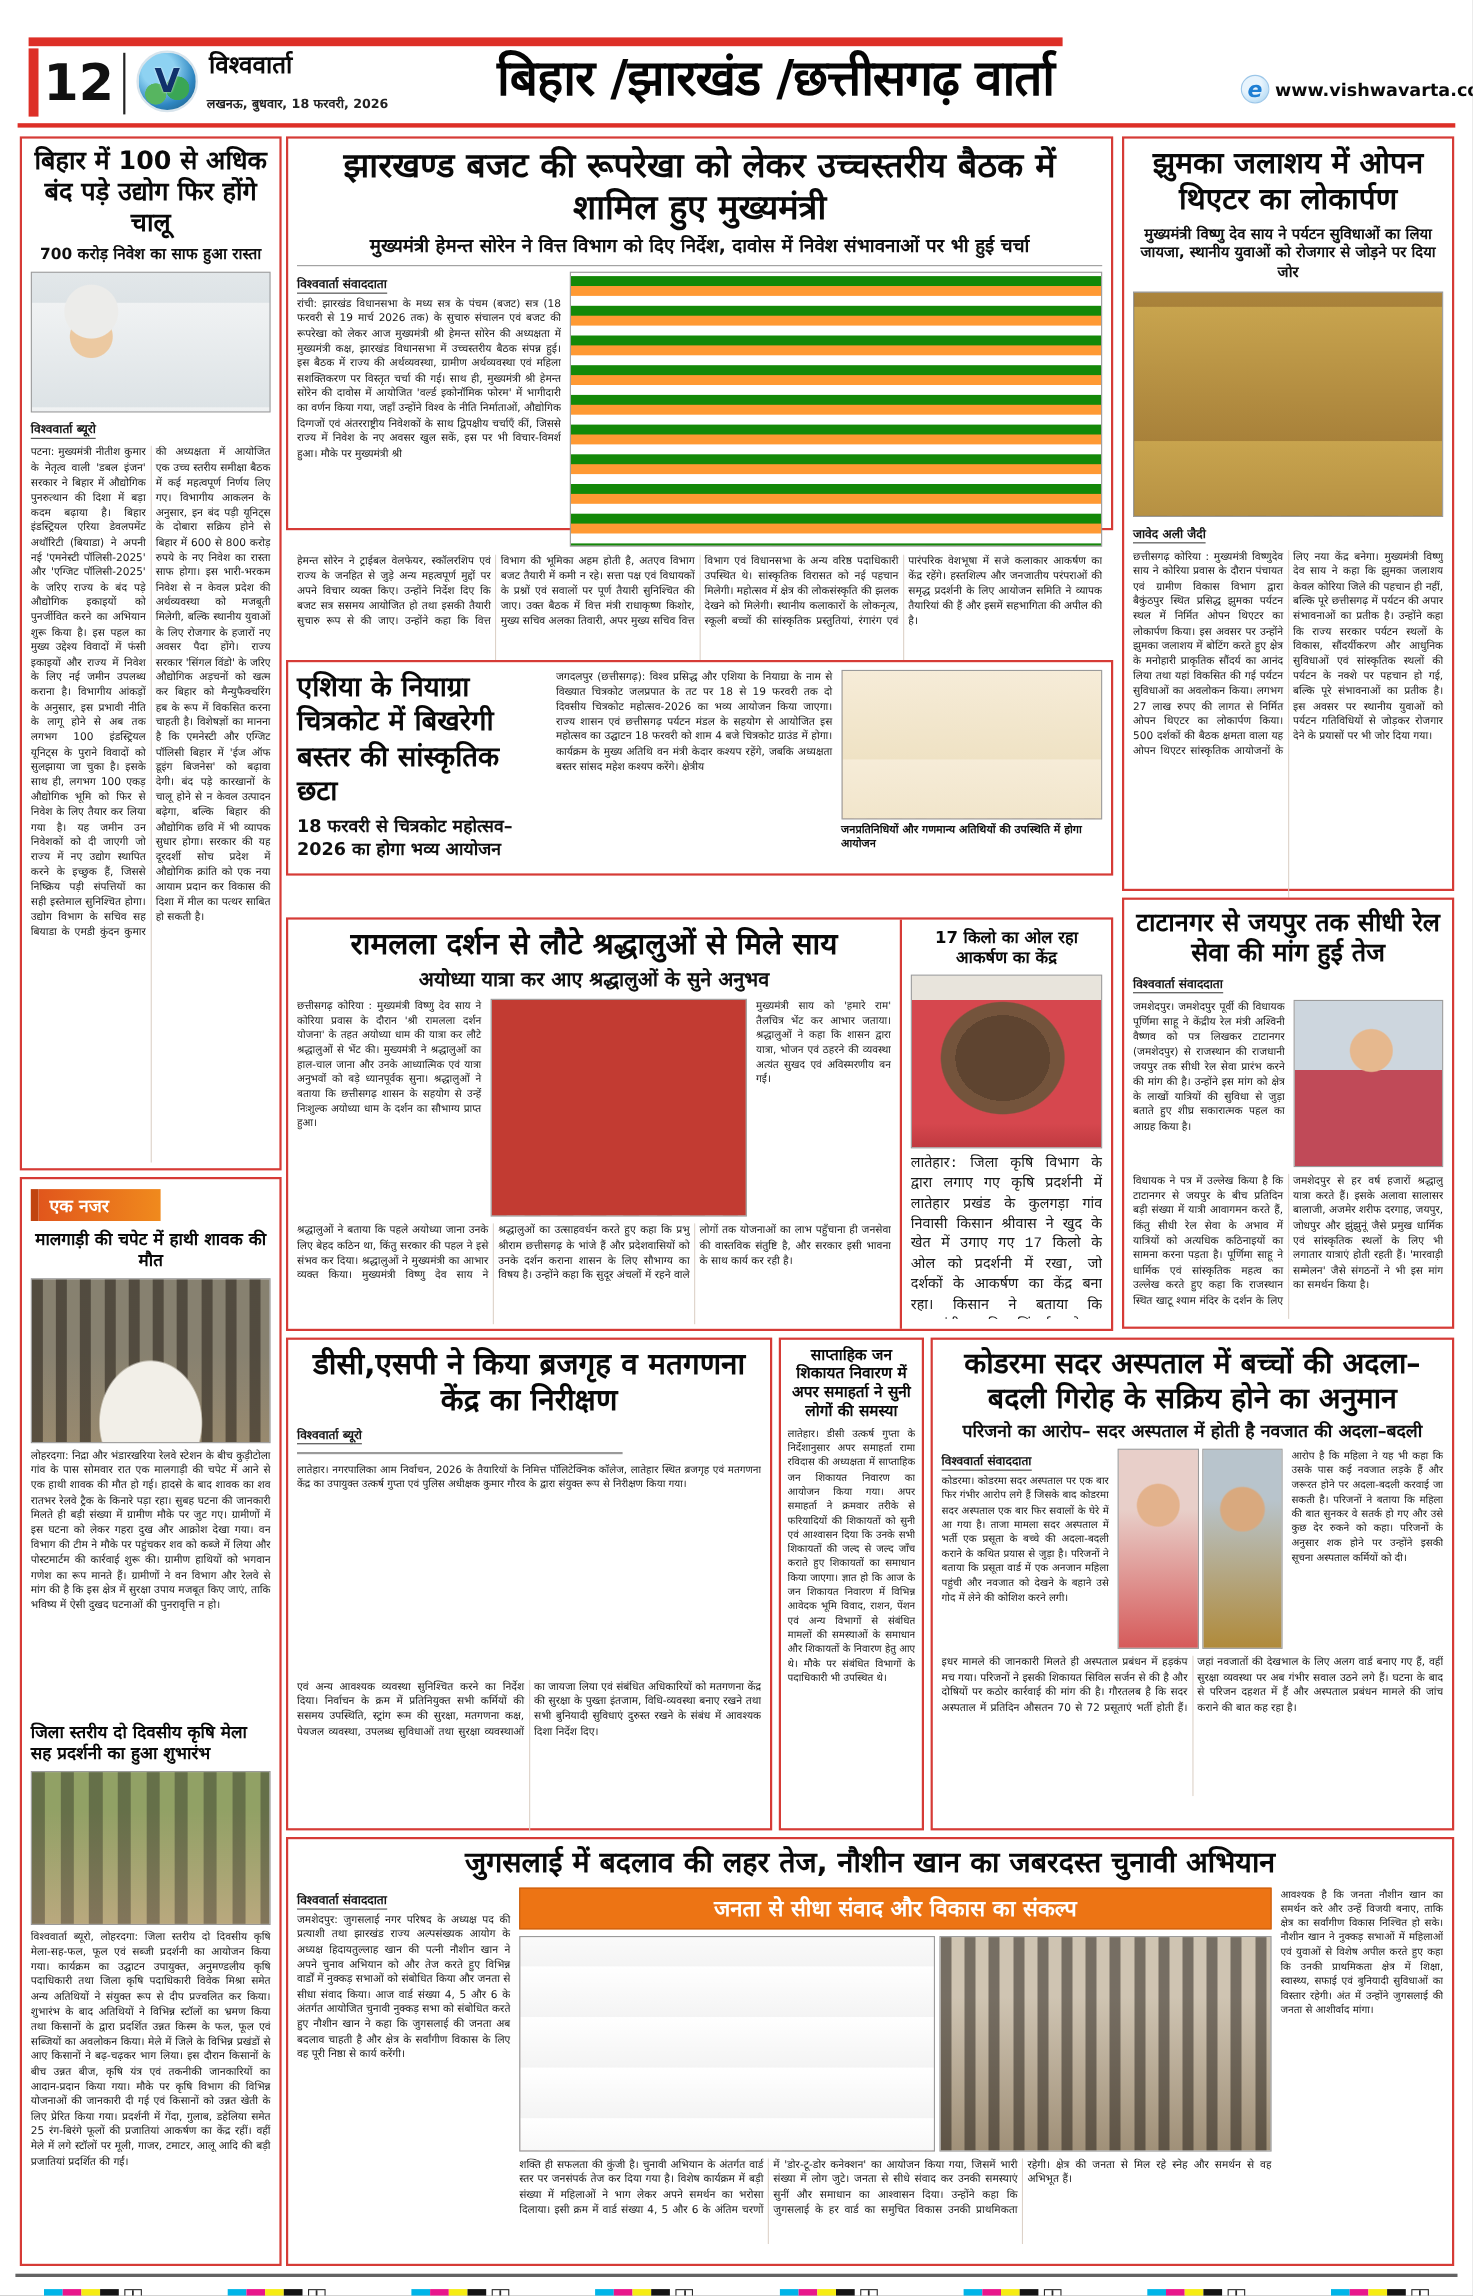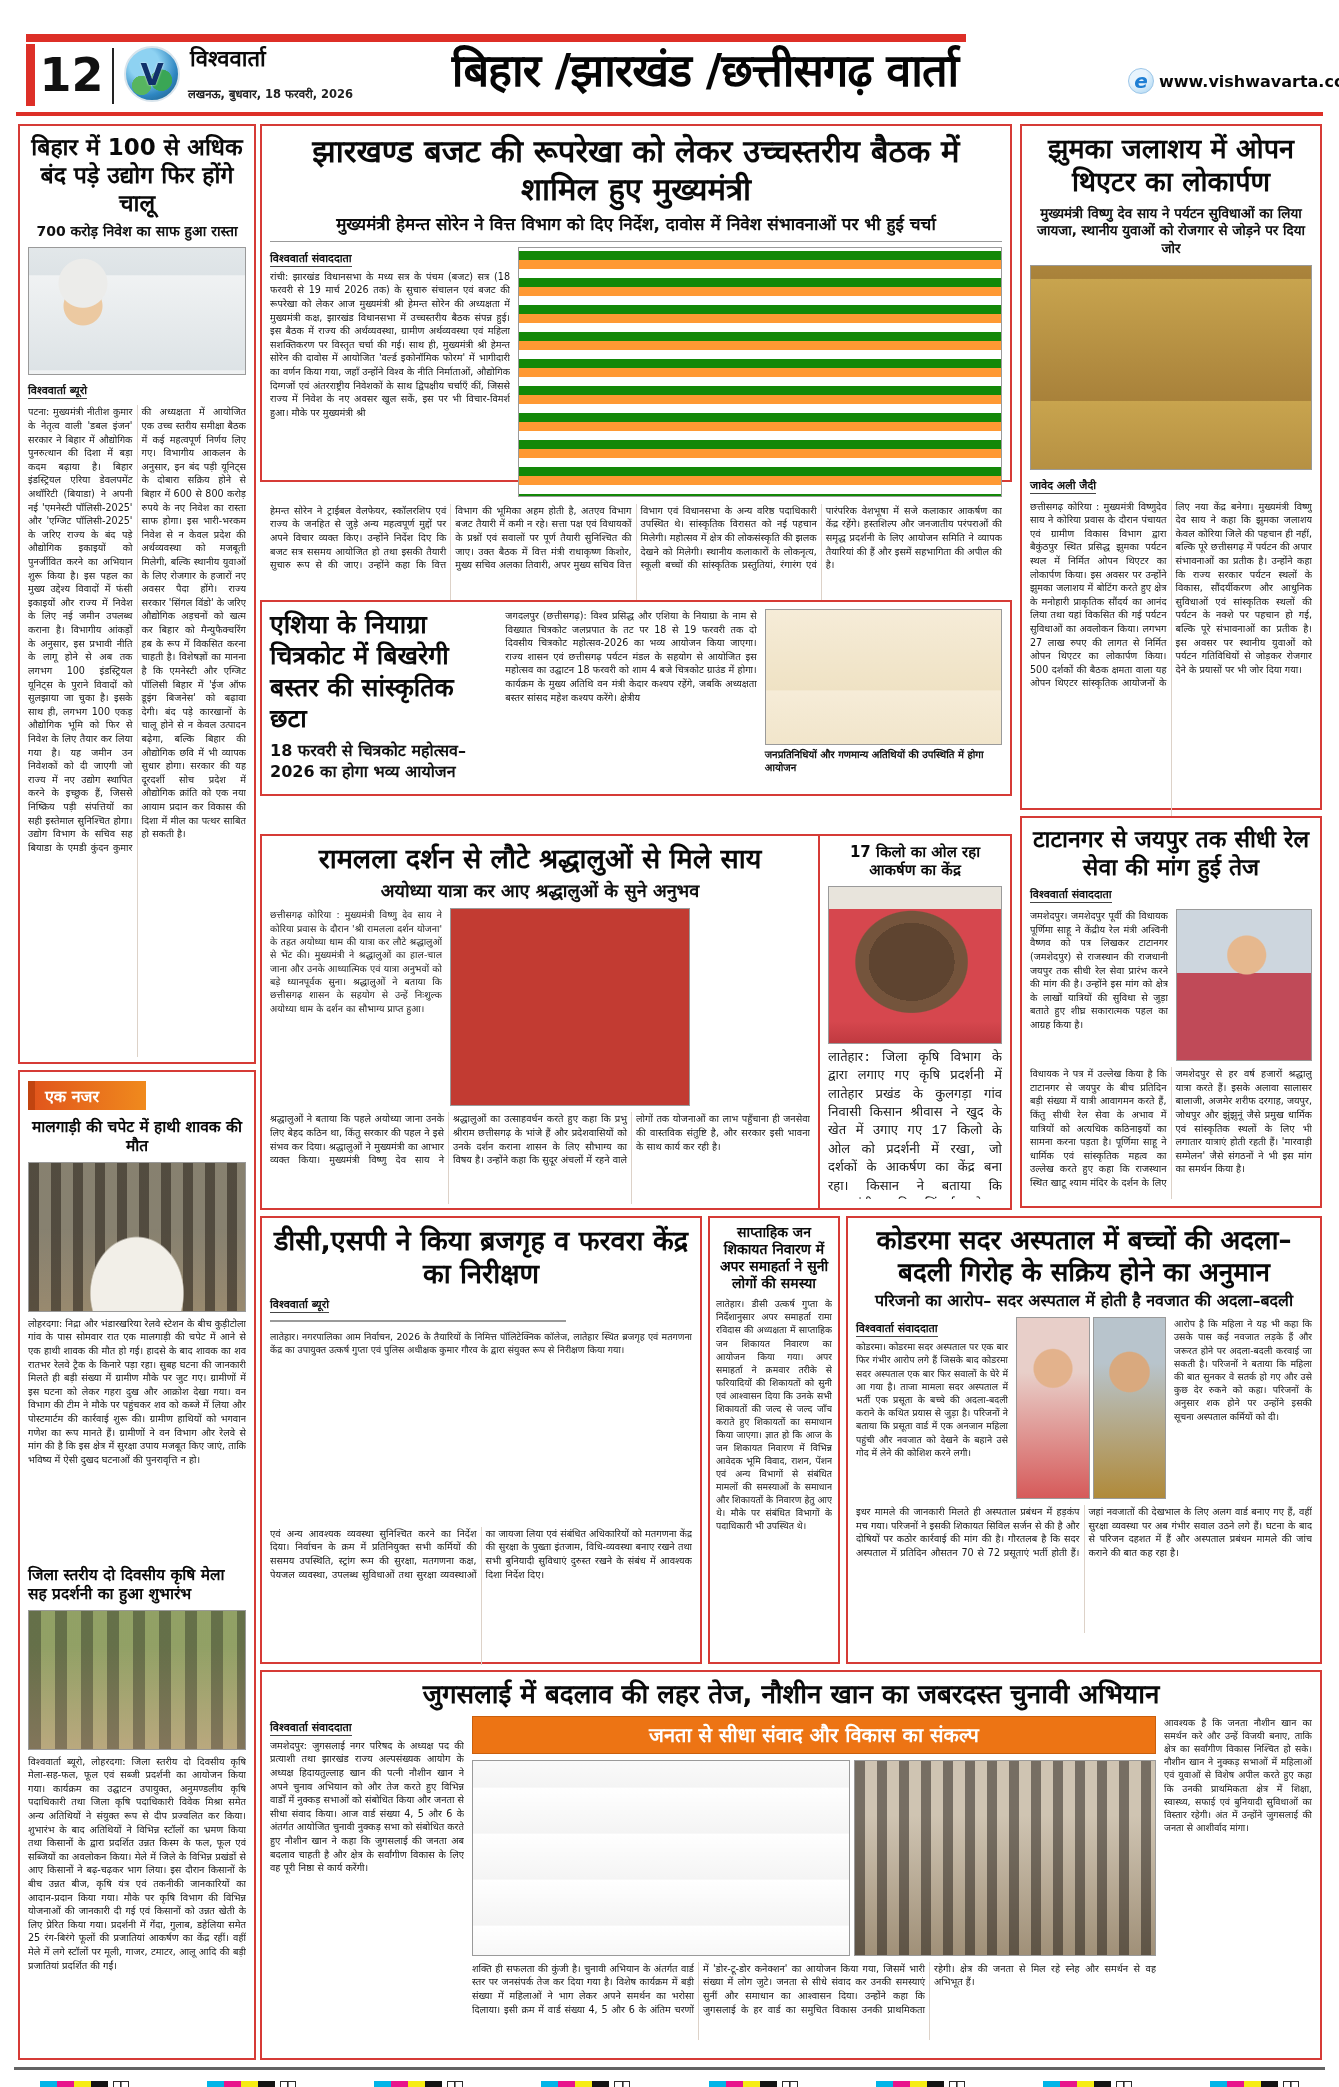--- a/index.html
+++ b/index.html
@@ -266,20 +266,23 @@
 
   <div class="abs rb" id="a-ramlala">
     <div id="rl-left">
       <div class="hl">रामलला दर्शन से लौटे श्रद्धालुओं से मिले साय</div>
       <div class="sub">अयोध्या यात्रा कर आए श्रद्धालुओं के सुने अनुभव</div>
       <div class="row" id="rl-row">
         <div id="rl-c1">
             <div class="bt">छत्तीसगढ़ कोरिया : मुख्यमंत्री विष्णु देव साय ने कोरिया प्रवास के दौरान 'श्री रामलला दर्शन योजना' के तहत अयोध्या धाम की यात्रा कर लौटे श्रद्धालुओं से भेंट की। मुख्यमंत्री ने श्रद्धालुओं का हाल-चाल जाना और उनके आध्यात्मिक एवं यात्रा अनुभवों को बड़े ध्यानपूर्वक सुना। श्रद्धालुओं ने बताया कि छत्तीसगढ़ शासन के सहयोग से उन्हें निःशुल्क अयोध्या धाम के दर्शन का सौभाग्य प्राप्त हुआ।</div>
           </div>
         <div class="ph" id="ph-devotees"></div>
+        <div id="rl-c2">
+            <div class="bt">मुख्यमंत्री साय को 'हमारे राम' तैलचित्र भेंट कर आभार जताया। श्रद्धालुओं ने कहा कि शासन द्वारा यात्रा, भोजन एवं ठहरने की व्यवस्था अत्यंत सुखद एवं अविस्मरणीय बन गई।</div>
+          </div>
       </div>
       <div class="bt mc3" id="rl-b3">श्रद्धालुओं ने बताया कि पहले अयोध्या जाना उनके लिए बेहद कठिन था, किंतु सरकार की पहल ने इसे संभव कर दिया। श्रद्धालुओं ने मुख्यमंत्री का आभार व्यक्त किया। मुख्यमंत्री विष्णु देव साय ने श्रद्धालुओं का उत्साहवर्धन करते हुए कहा कि प्रभु श्रीराम छत्तीसगढ़ के भांजे हैं और प्रदेशवासियों को उनके दर्शन कराना शासन के लिए सौभाग्य का विषय है। उन्होंने कहा कि सुदूर अंचलों में रहने वाले लोगों तक योजनाओं का लाभ पहुँचाना ही जनसेवा की वास्तविक संतुष्टि है, और सरकार इसी भावना के साथ कार्य कर रही है।</div>
     </div>
     <div id="a-ol">
       <div class="hl">17 किलो का ओल रहा आकर्षण का केंद्र</div>
       <div class="ph" id="ph-ol"></div>
       <div class="bt" id="ol-body">लातेहार: जिला कृषि विभाग के द्वारा लगाए गए कृषि प्रदर्शनी में लातेहार प्रखंड के कुलगड़ा गांव निवासी किसान श्रीवास ने खुद के खेत में उगाए गए 17 किलो के ओल को प्रदर्शनी में रखा, जो दर्शकों के आकर्षण का केंद्र बना रहा। किसान ने बताया कि प्रधानमंत्री कृषि सिंचाई योजना फेज 2 के अंतर्गत उन्हें भूमि संरक्षण विभाग से इस प्रकार की खेती के लिए सहयोग मिला है।</div>
     </div>
   </div>
 
@@ -297,21 +300,21 @@
     <div class="row" id="tt-row">
       <div id="tt-c1">
           <div class="bt">जमशेदपुर। जमशेदपुर पूर्वी की विधायक पूर्णिमा साहू ने केंद्रीय रेल मंत्री अश्विनी वैष्णव को पत्र लिखकर टाटानगर (जमशेदपुर) से राजस्थान की राजधानी जयपुर तक सीधी रेल सेवा प्रारंभ करने की मांग की है। उन्होंने इस मांग को क्षेत्र के लाखों यात्रियों की सुविधा से जुड़ा बताते हुए शीघ्र सकारात्मक पहल का आग्रह किया है।</div>
         </div>
       <div class="ph" id="ph-purnima"></div>
     </div>
     <div class="bt mc2" id="tt-b2">विधायक ने पत्र में उल्लेख किया है कि टाटानगर से जयपुर के बीच प्रतिदिन बड़ी संख्या में यात्री आवागमन करते हैं, किंतु सीधी रेल सेवा के अभाव में यात्रियों को अत्यधिक कठिनाइयों का सामना करना पड़ता है। पूर्णिमा साहू ने धार्मिक एवं सांस्कृतिक महत्व का उल्लेख करते हुए कहा कि राजस्थान स्थित खाटू श्याम मंदिर के दर्शन के लिए जमशेदपुर से हर वर्ष हजारों श्रद्धालु यात्रा करते हैं। इसके अलावा सालासर बालाजी, अजमेर शरीफ दरगाह, जयपुर, जोधपुर और झुंझुनूं जैसे प्रमुख धार्मिक एवं सांस्कृतिक स्थलों के लिए भी लगातार यात्राएं होती रहती हैं। 'मारवाड़ी सम्मेलन' जैसे संगठनों ने भी इस मांग का समर्थन किया है।</div>
   </div>
 
   <div class="abs rb pad" id="a-dcsp">
-    <div class="hl">डीसी,एसपी ने किया ब्रजगृह व फरवरा केंद्र का निरीक्षण</div>
+    <div class="hl">डीसी,एसपी ने किया ब्रजगृह व मतगणना केंद्र का निरीक्षण</div>
     <div style="margin-top:2px;"><span class="by">विश्ववार्ता ब्यूरो</span></div>
     <div class="row" id="dc-row">
       <div class="ph" id="ph-inspect"></div>
       <div id="dc-c1">
           <div class="bt">लातेहार। नगरपालिका आम निर्वाचन, 2026 के तैयारियों के निमित्त पॉलिटेक्निक कॉलेज, लातेहार स्थित ब्रजगृह एवं मतगणना केंद्र का उपायुक्त उत्कर्ष गुप्ता एवं पुलिस अधीक्षक कुमार गौरव के द्वारा संयुक्त रूप से निरीक्षण किया गया।</div>
         </div>
     </div>
     <div class="bt mc2" id="dc-b2">एवं अन्य आवश्यक व्यवस्था सुनिश्चित करने का निर्देश दिया। निर्वाचन के क्रम में प्रतिनियुक्त सभी कर्मियों की ससमय उपस्थिति, स्ट्रांग रूम की सुरक्षा, मतगणना कक्ष, पेयजल व्यवस्था, उपलब्ध सुविधाओं तथा सुरक्षा व्यवस्थाओं का जायजा लिया एवं संबंधित अधिकारियों को मतगणना केंद्र की सुरक्षा के पुख्ता इंतजाम, विधि-व्यवस्था बनाए रखने तथा सभी बुनियादी सुविधाएं दुरुस्त रखने के संबंध में आवश्यक दिशा निर्देश दिए।</div>
   </div>
 

